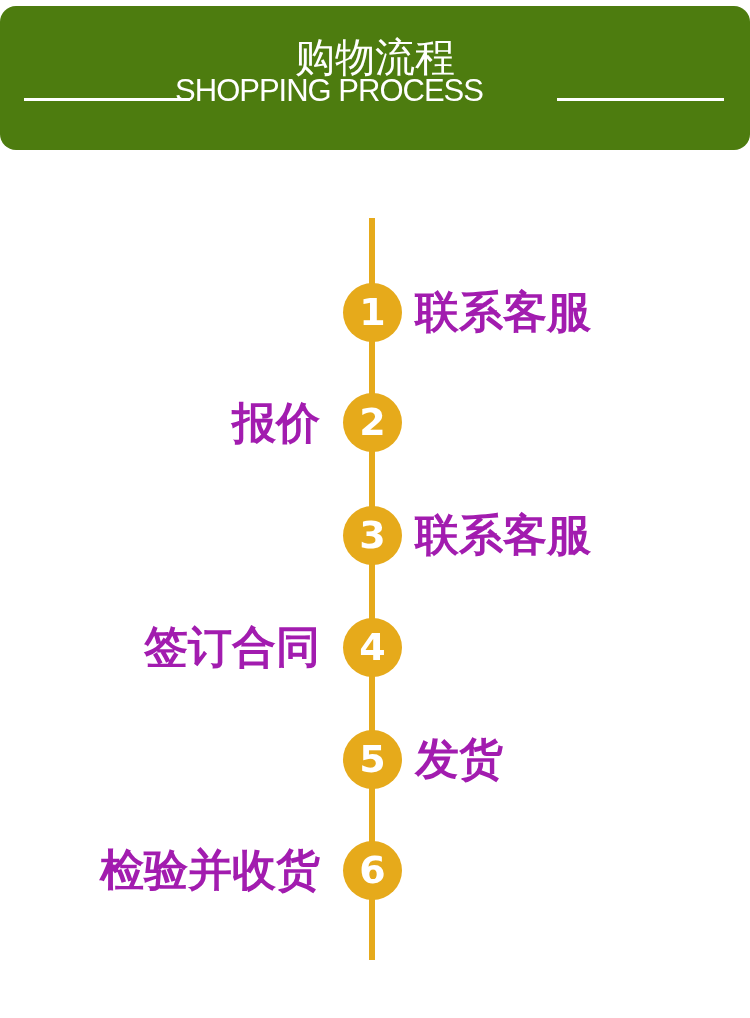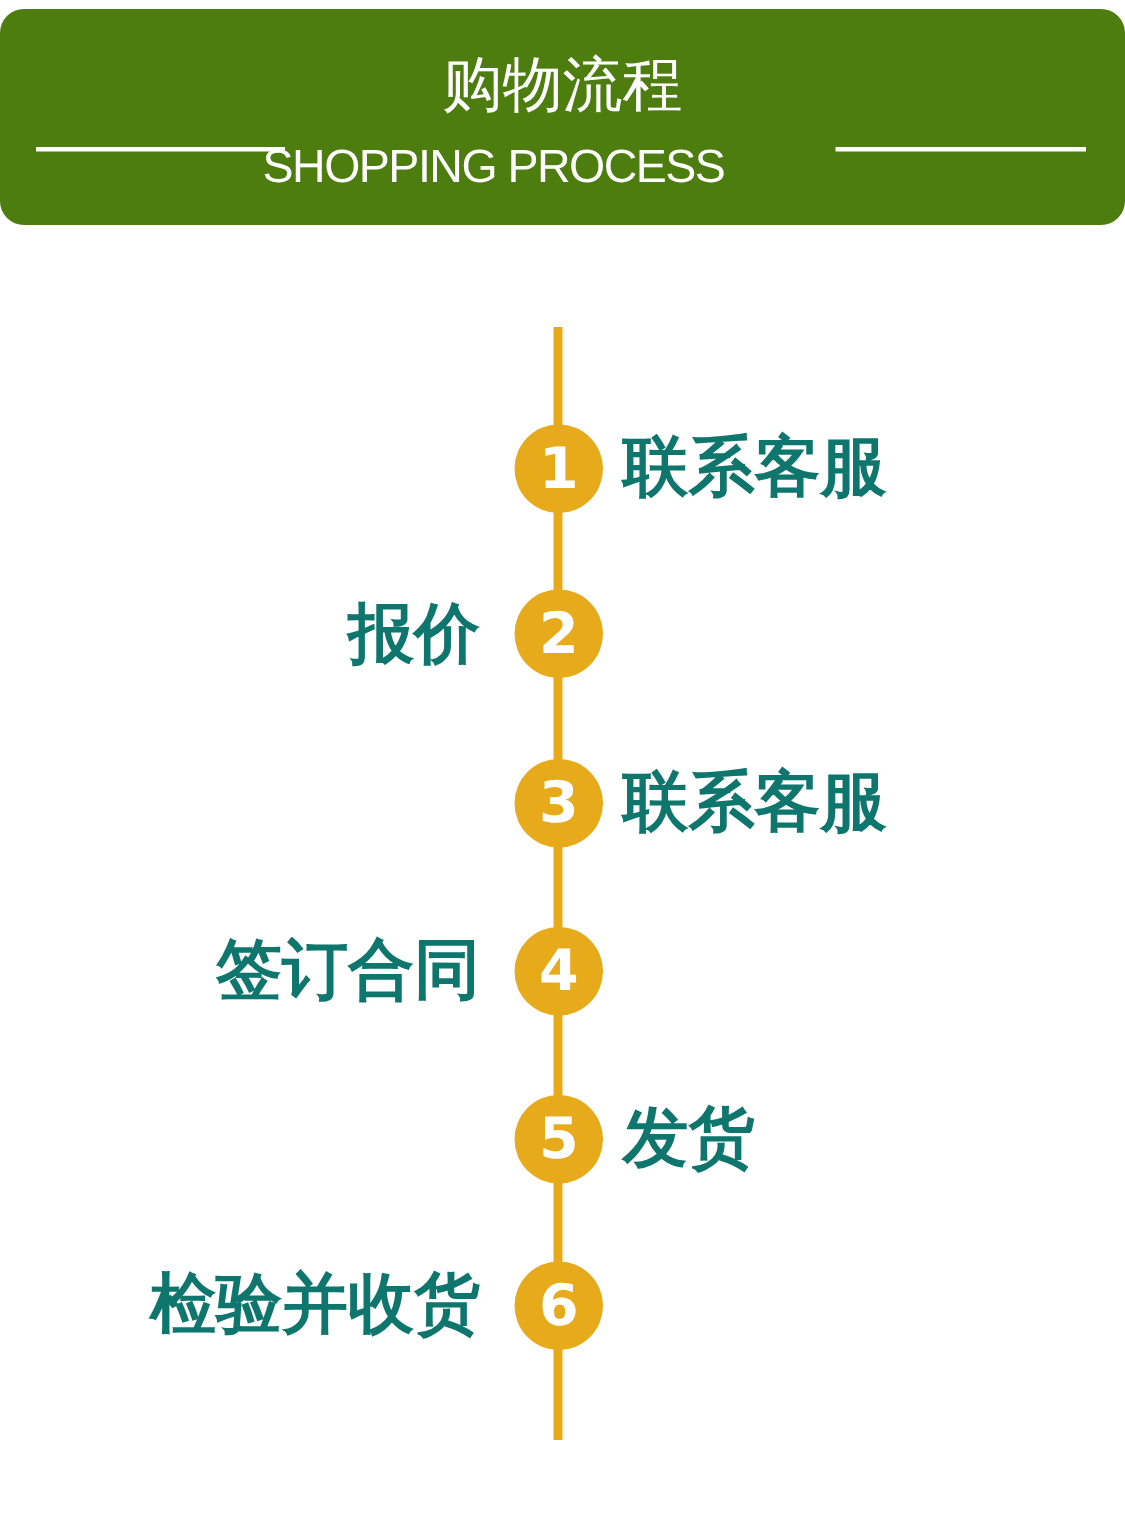--- a/index.html
+++ b/index.html
@@ -33,21 +33,21 @@
       font-family: "DejaVu Sans", sans-serif;
       font-size: 40px;
       line-height: 46px;
       font-weight: normal;
       letter-spacing: 0px;
     }
     .banner-subtitle {
       position: absolute;
       left: 0;
       width: 658px;
-      top: 88px;
+      top: 68px;
       text-align: center;
       color: #ffffff;
       font-family: "Liberation Sans", sans-serif;
       font-size: 31px;
       line-height: 34px;
       font-weight: normal;
       letter-spacing: -1px;
     }
     .banner-line {
       position: absolute;
@@ -81,21 +81,21 @@
       background: #E6AA1B;
       color: #ffffff;
       font-family: "DejaVu Sans", sans-serif;
       font-weight: bold;
       font-size: 38px;
       line-height: 59px;
       text-align: center;
     }
     .step-label {
       position: absolute;
-      color: #0f766e;
+      color: #a21caf;
       font-family: "DejaVu Sans", sans-serif;
       font-weight: bold;
       font-size: 44px;
       line-height: 50px;
       white-space: nowrap;
     }
     .step-label.right {
       left: 415px;
       text-align: left;
     }

